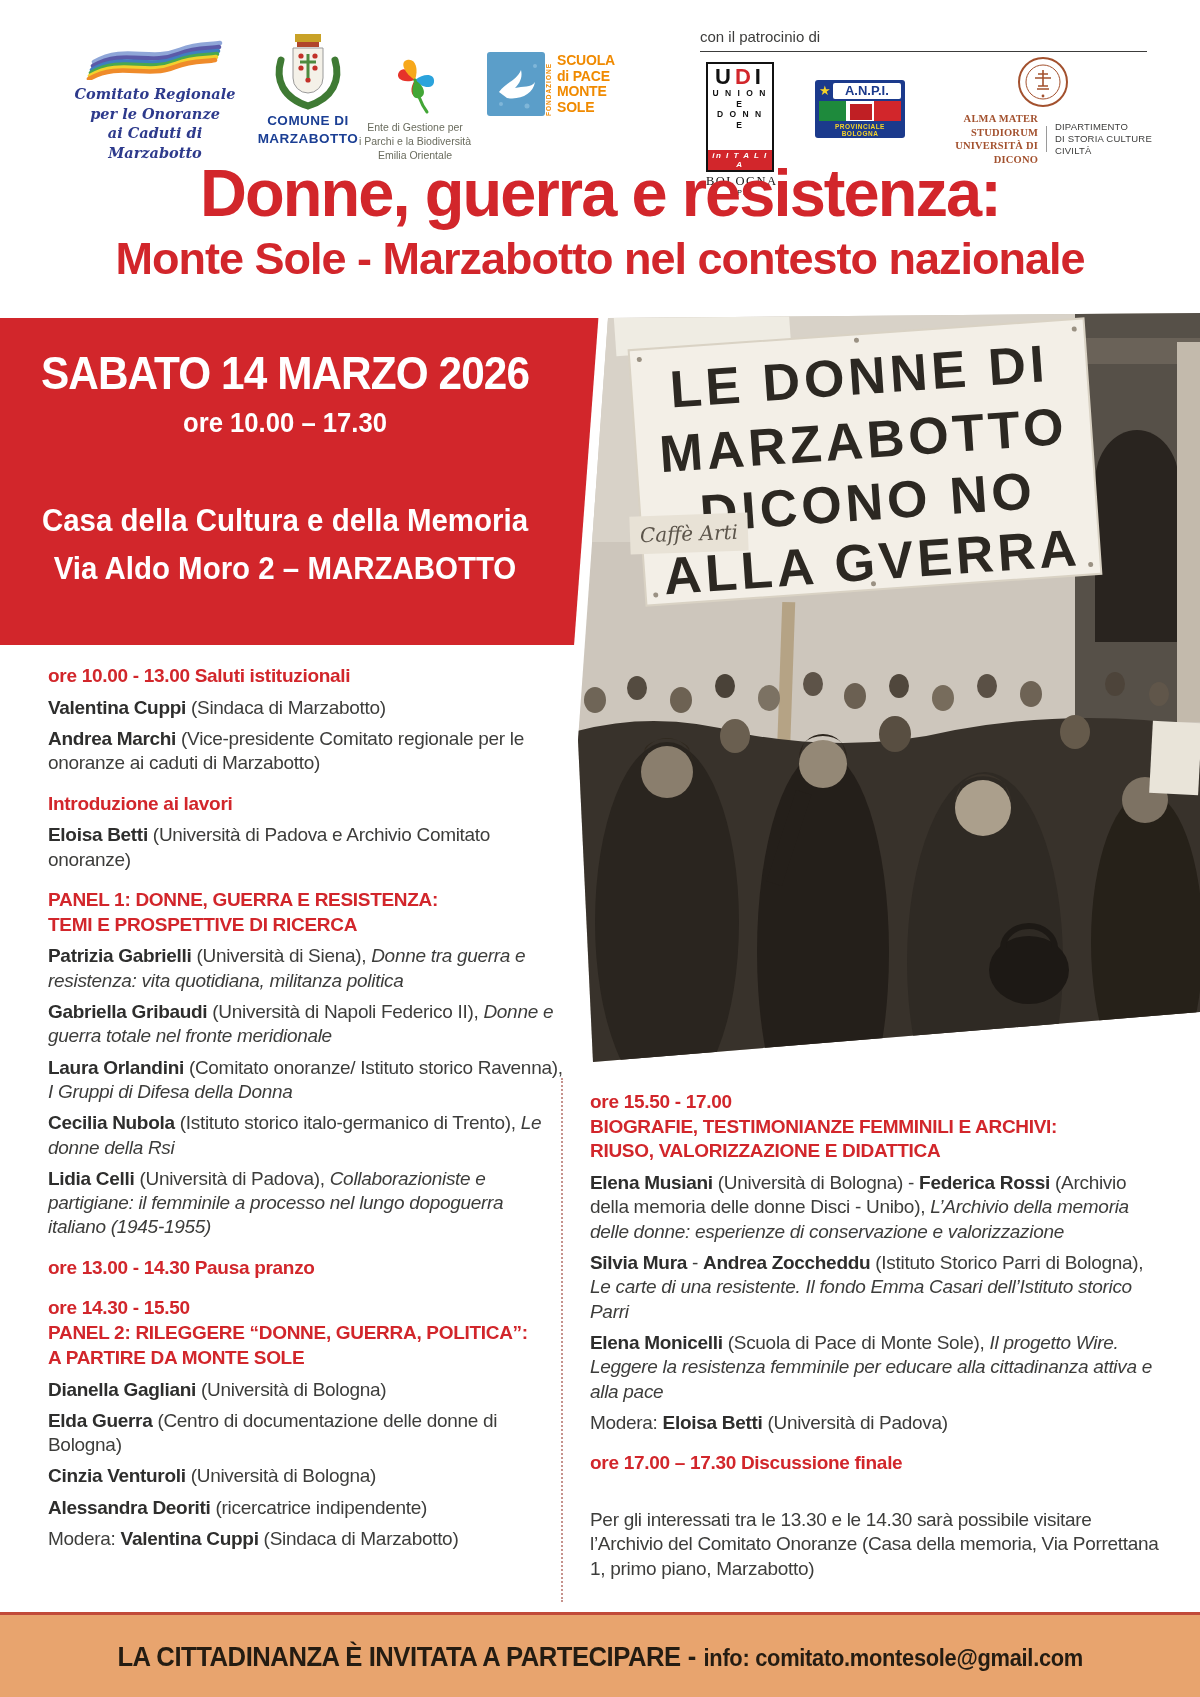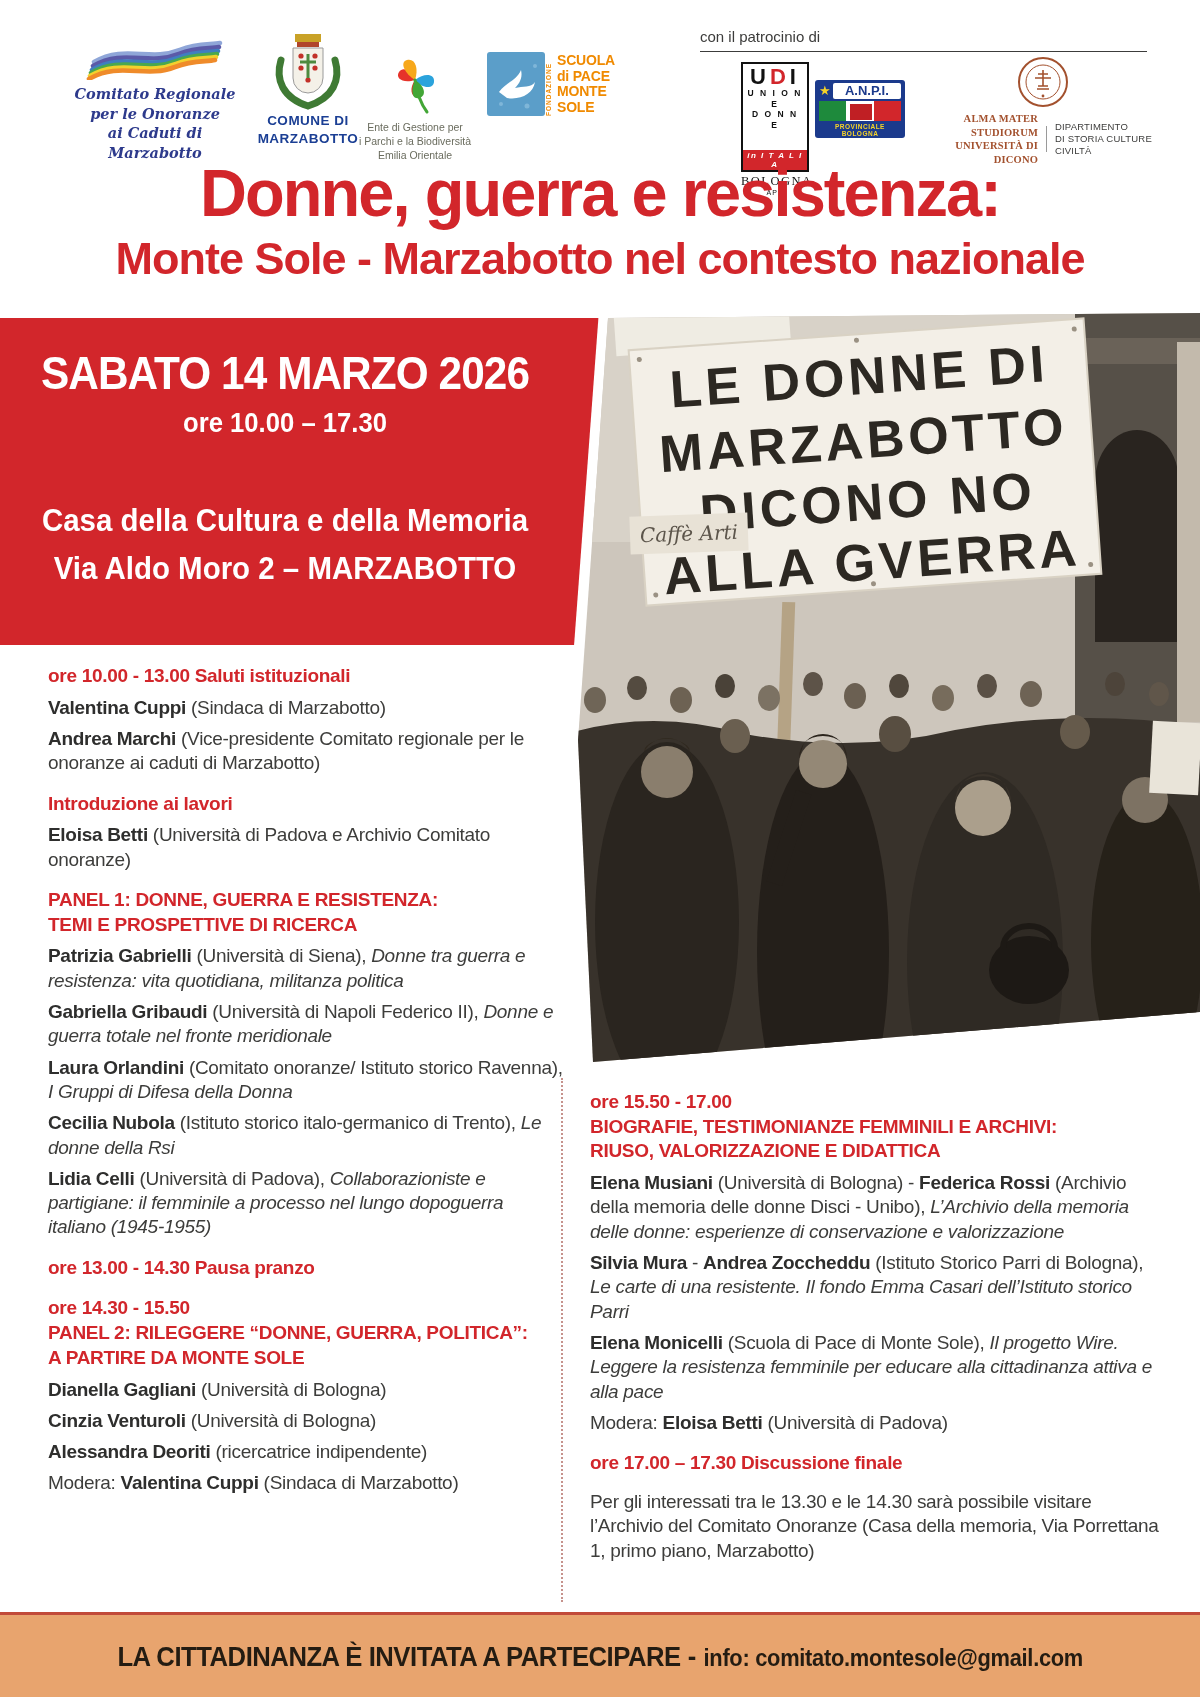--- a/index.html
+++ b/index.html
@@ -17,21 +17,21 @@
   .ente .cap{color:#6a6c5e;font-size:10.5px;line-height:1.35;}
   .scuola{left:487px;top:52px;width:125px;}
   .scuola .sq{position:absolute;left:0;top:0;width:58px;height:64px;background:#5b9ec9;border-radius:3px;}
   .scuola .fond{position:absolute;left:58px;top:2px;height:62px;writing-mode:vertical-rl;
       transform:rotate(180deg);font-size:6.5px;color:#f08a00;letter-spacing:1px;font-weight:bold;}
   .scuola .txt{position:absolute;left:70px;top:1px;color:#f08a00;font-weight:bold;font-size:14px;
       line-height:1.12;letter-spacing:-0.2px;}
   .patro{position:absolute;left:700px;top:28px;width:460px;}
   .patro .lbl{color:#3c3c3b;font-size:15px;}
   .patro .rule{margin-top:6px;border-top:1.5px solid #3c3c3b;width:447px;}
-  .udi{position:absolute;left:741px;top:62px;width:68px;text-align:center;}
+  .udi{position:absolute;left:706px;top:62px;width:68px;text-align:center;}
   .udi .box{border:2.5px solid #111;padding:2px 3px 0;background:#fff;}
   .udi .big{font-size:22px;font-weight:bold;color:#111;letter-spacing:4px;line-height:1;}
   .udi .big .red{color:#d2262b;}
   .udi .row{font-size:8.5px;font-weight:bold;letter-spacing:2px;color:#111;line-height:1.25;}
   .udi .band{background:#d2262b;color:#fff;font-size:8px;font-style:italic;letter-spacing:1.5px;
       margin:19px -3px 0;padding:1px 0;font-weight:bold;}
   .udi .city{font-family:"Liberation Serif",serif;font-size:12.5px;letter-spacing:1.5px;color:#111;margin-top:2px;}
   .udi .aps{font-size:7px;letter-spacing:1px;color:#111;}
   .anpi{position:absolute;left:815px;top:80px;width:90px;height:58px;background:#1b3a8c;
       border-radius:3px;padding:3px 4px;box-sizing:border-box;}
@@ -325,37 +325,38 @@
     <p class="pe"><b>Patrizia Gabrielli</b><span> (Università di Siena), </span><i>Donne tra guerra e resistenza: vita quotidiana, militanza politica</i></p>
     <p class="pe"><b>Gabriella Gribaudi</b><span> (Università di Napoli Federico II), </span><i>Donne e guerra totale nel fronte meridionale</i></p>
     <p class="pe"><b>Laura Orlandini</b><span> (Comitato onoranze/ Istituto storico Ravenna), </span><i>I Gruppi di Difesa della Donna</i></p>
     <p class="pe"><b>Cecilia Nubola</b><span> (Istituto storico italo-germanico di Trento), </span><i>Le donne della Rsi</i></p>
     <p class="pe"><b>Lidia Celli</b><span> (Università di Padova), </span><i>Collaborazioniste e partigiane: il femminile a processo nel lungo dopoguerra italiano (1945-1955)</i></p>
     <p class="ph">ore 13.00 - 14.30 Pausa pranzo</p>
     <p class="ph">ore 14.30 - 15.50
 PANEL 2: RILEGGERE “DONNE, GUERRA, POLITICA”:
 A PARTIRE DA MONTE SOLE</p>
     <p class="pe"><b>Dianella Gagliani</b><span> (Università di Bologna)</span></p>
+    <p class="pe"><b>Elda Guerra</b><span> (Centro di documentazione delle donne di Bologna)</span></p>
     <p class="pe"><b>Cinzia Venturoli</b><span> (Università di Bologna)</span></p>
     <p class="pe"><b>Alessandra Deoriti</b><span> (ricercatrice indipendente)</span></p>
     <p class="pe"><span>Modera: </span><b>Valentina Cuppi</b><span> (Sindaca di Marzabotto)</span></p>
   </div>
 
   <div class="divider"></div>
 
   <div class="col rightcol">
     <p class="ph first">ore 15.50 - 17.00
 BIOGRAFIE, TESTIMONIANZE FEMMINILI E ARCHIVI:
 RIUSO, VALORIZZAZIONE E DIDATTICA</p>
     <p class="pe"><b>Elena Musiani</b><span> (Università di Bologna) - </span><b>Federica Rossi</b><span> (Archivio della memoria delle donne Disci - Unibo), </span><i>L’Archivio della memoria delle donne: esperienze di conservazione e valorizzazione</i></p>
     <p class="pe"><b>Silvia Mura</b><span> - </span><b>Andrea Zoccheddu</b><span> (Istituto Storico Parri di Bologna), </span><i>Le carte di una resistente. Il fondo Emma Casari dell’Istituto storico Parri</i></p>
     <p class="pe"><b>Elena Monicelli</b><span> (Scuola di Pace di Monte Sole), </span><i>Il progetto Wire. Leggere la resistenza femminile per educare alla cittadinanza attiva e alla pace</i></p>
     <p class="pe"><span>Modera: </span><b>Eloisa Betti</b><span> (Università di Padova)</span></p>
     <p class="ph">ore 17.00 – 17.30 Discussione finale</p>
-    <p class="pe" style="margin-top:14px;">Per gli interessati tra le 13.30 e le 14.30 sarà possibile visitare l’Archivio del Comitato Onoranze (Casa della memoria, Via Porrettana 1, primo piano, Marzabotto)</p>
+    <p class="pe" style="margin-top:32px;">Per gli interessati tra le 13.30 e le 14.30 sarà possibile visitare l’Archivio del Comitato Onoranze (Casa della memoria, Via Porrettana 1, primo piano, Marzabotto)</p>
   </div>
 
   <div class="footer">
     <div class="line">
       <span class="main">LA CITTADINANZA È INVITATA A PARTECIPARE</span><span class="sep"> - </span><span class="info">info: comitato.montesole@gmail.com</span>
     </div>
   </div>
 
 </div>
 

